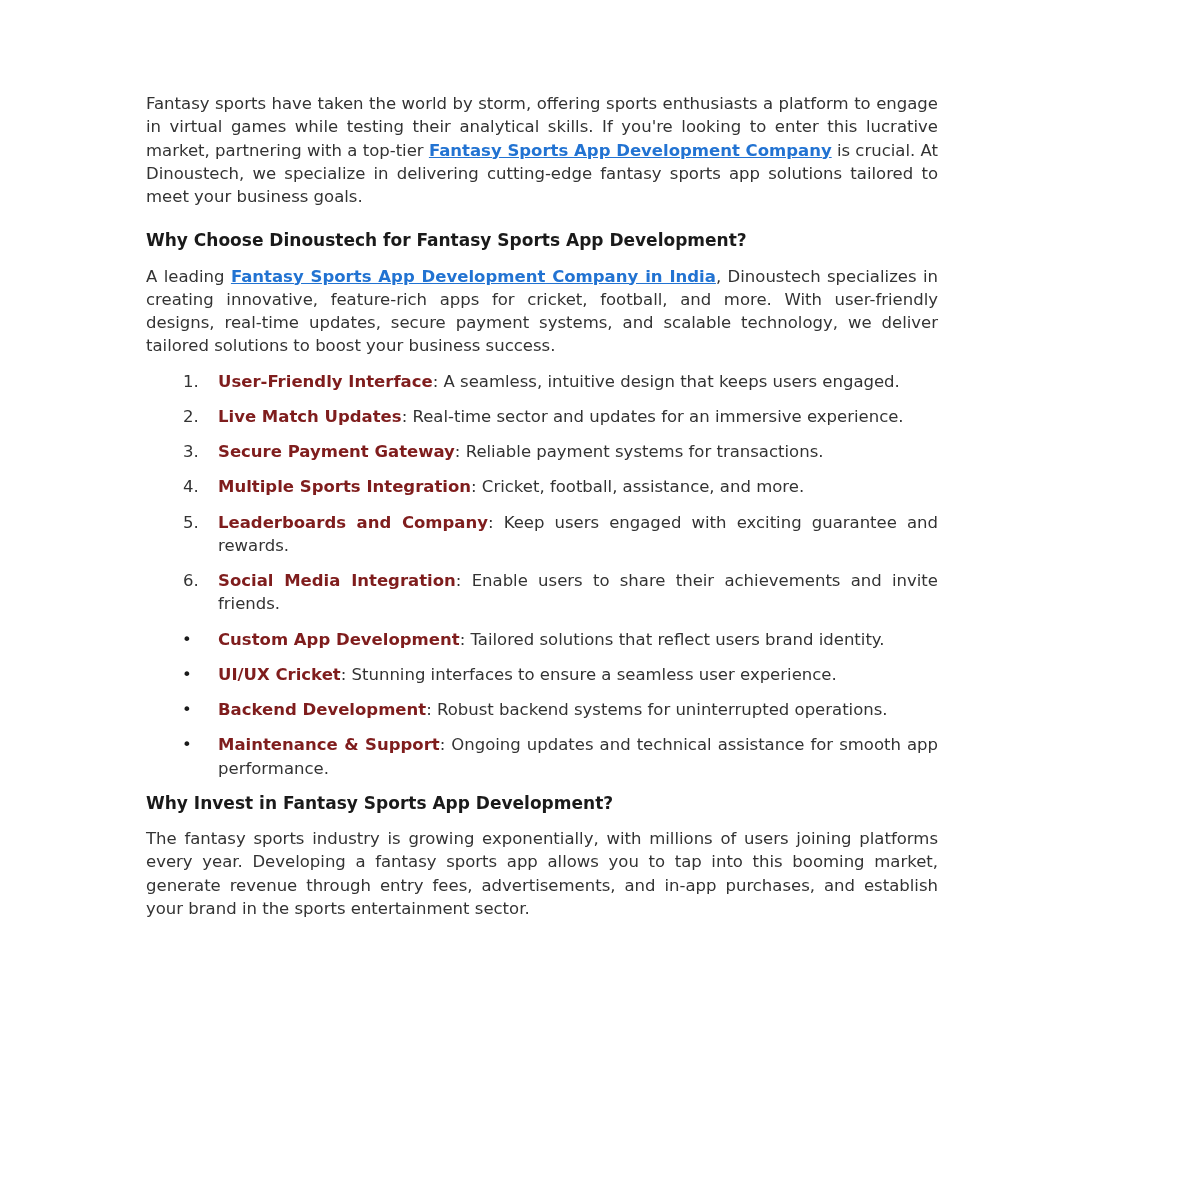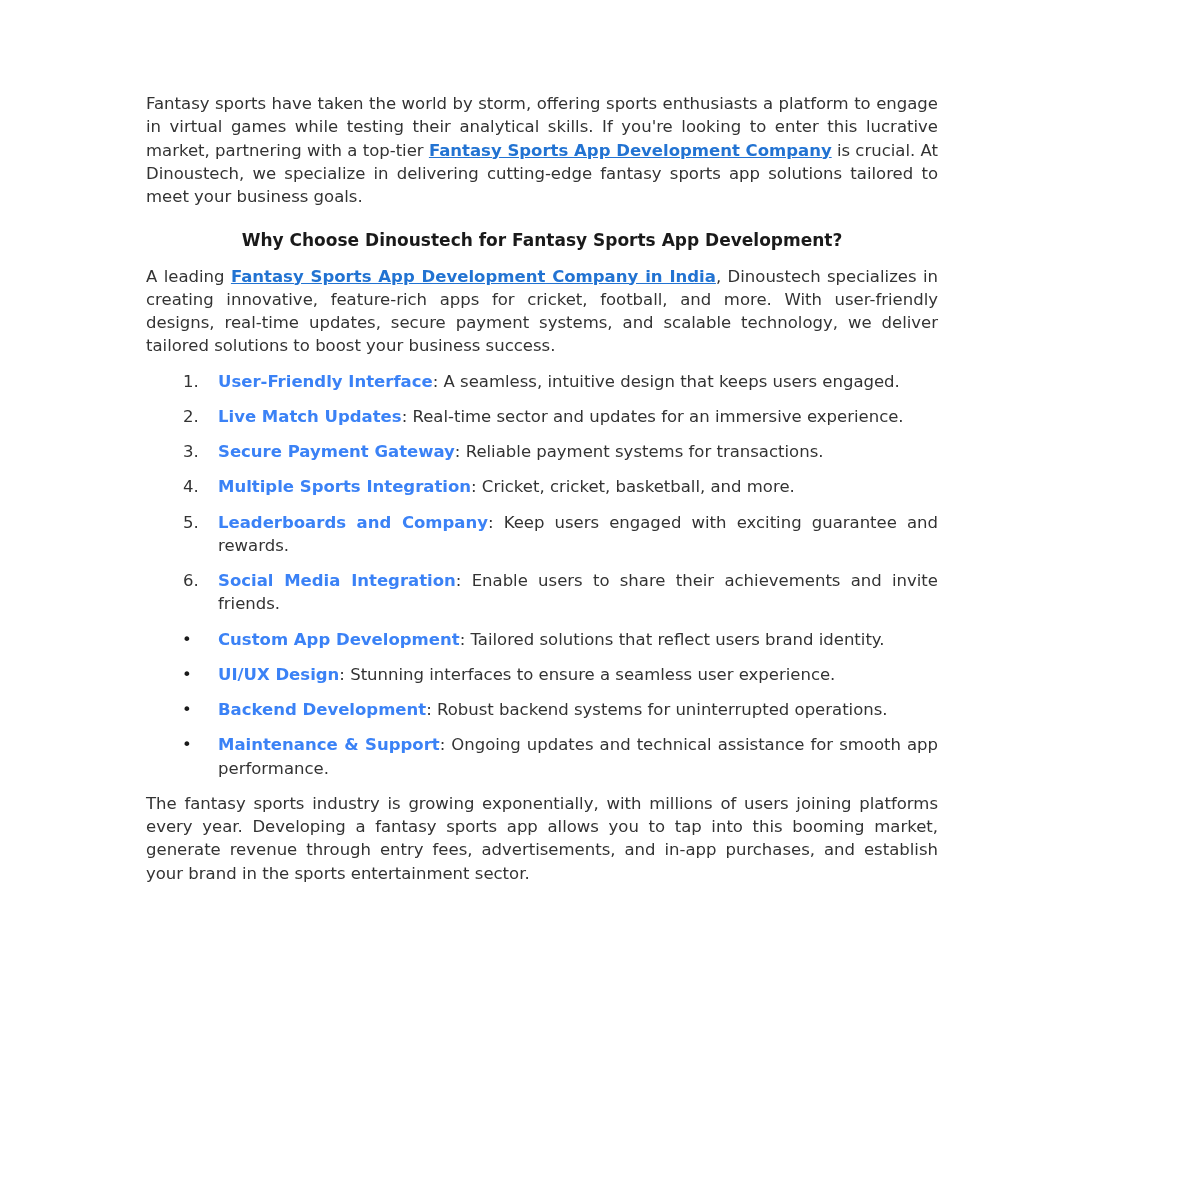--- a/index.html
+++ b/index.html
@@ -31,25 +31,24 @@
   }
   h3 {
     margin: 0 0 12px 0;
     font-size: 17px;
     font-weight: bold;
     color: #1a1a1a;
     text-align: left;
   }
   h3.gap-top {
     margin-top: 21px;
-    text-align: center;
   }
   .run-in {
     font-weight: bold;
-    color: #3b82f6;
+    color: #7f1d1d;
   }
   .doc-link {
     color: #2273d2;
     font-weight: bold;
     text-decoration: underline;
     cursor: pointer;
   }
   ol.doc-list, ul.doc-list {
     list-style: none;
     margin: 0;
@@ -84,29 +83,30 @@
   <h3 class="gap-top">Why Choose Dinoustech for Fantasy Sports App Development?</h3>
 
 
   <p><span>A leading </span><a class="doc-link">Fantasy Sports App Development Company in India</a><span>, Dinoustech specializes in creating innovative, feature-rich apps for cricket, football, and more. With user-friendly designs, real-time updates, secure payment systems, and scalable technology, we deliver tailored solutions to boost your business success.</span></p>
 
 
   <ol class="doc-list">
     <li><span class="num-marker">1.</span><span class="run-in">User-Friendly Interface</span><span>: A seamless, intuitive design that keeps users engaged.</span></li>
     <li><span class="num-marker">2.</span><span class="run-in">Live Match Updates</span><span>: Real-time sector and updates for an immersive experience.</span></li>
     <li><span class="num-marker">3.</span><span class="run-in">Secure Payment Gateway</span><span>: Reliable payment systems for transactions.</span></li>
-    <li><span class="num-marker">4.</span><span class="run-in">Multiple Sports Integration</span><span>: Cricket, cricket, basketball, and more.</span></li>
+    <li><span class="num-marker">4.</span><span class="run-in">Multiple Sports Integration</span><span>: Cricket, football, assistance, and more.</span></li>
     <li><span class="num-marker">5.</span><span class="run-in">Leaderboards and Company</span><span>: Keep users engaged with exciting guarantee and rewards.</span></li>
     <li><span class="num-marker">6.</span><span class="run-in">Social Media Integration</span><span>: Enable users to share their achievements and invite friends.</span></li>
   </ol>
 
 
   <ul class="doc-list">
     <li><span class="bullet-marker">•</span><span class="run-in">Custom App Development</span><span>: Tailored solutions that reflect users brand identity.</span></li>
-    <li><span class="bullet-marker">•</span><span class="run-in">UI/UX Design</span><span>: Stunning interfaces to ensure a seamless user experience.</span></li>
+    <li><span class="bullet-marker">•</span><span class="run-in">UI/UX Cricket</span><span>: Stunning interfaces to ensure a seamless user experience.</span></li>
     <li><span class="bullet-marker">•</span><span class="run-in">Backend Development</span><span>: Robust backend systems for uninterrupted operations.</span></li>
     <li><span class="bullet-marker">•</span><span class="run-in">Maintenance &amp; Support</span><span>: Ongoing updates and technical assistance for smooth app performance.</span></li>
   </ul>
 
+  <h3>Why Invest in Fantasy Sports App Development?</h3>
 
   <p>The fantasy sports industry is growing exponentially, with millions of users joining platforms every year. Developing a fantasy sports app allows you to tap into this booming market, generate revenue through entry fees, advertisements, and in-app purchases, and establish your brand in the sports entertainment sector.</p>
 
 </div>
 
 </body></html>

